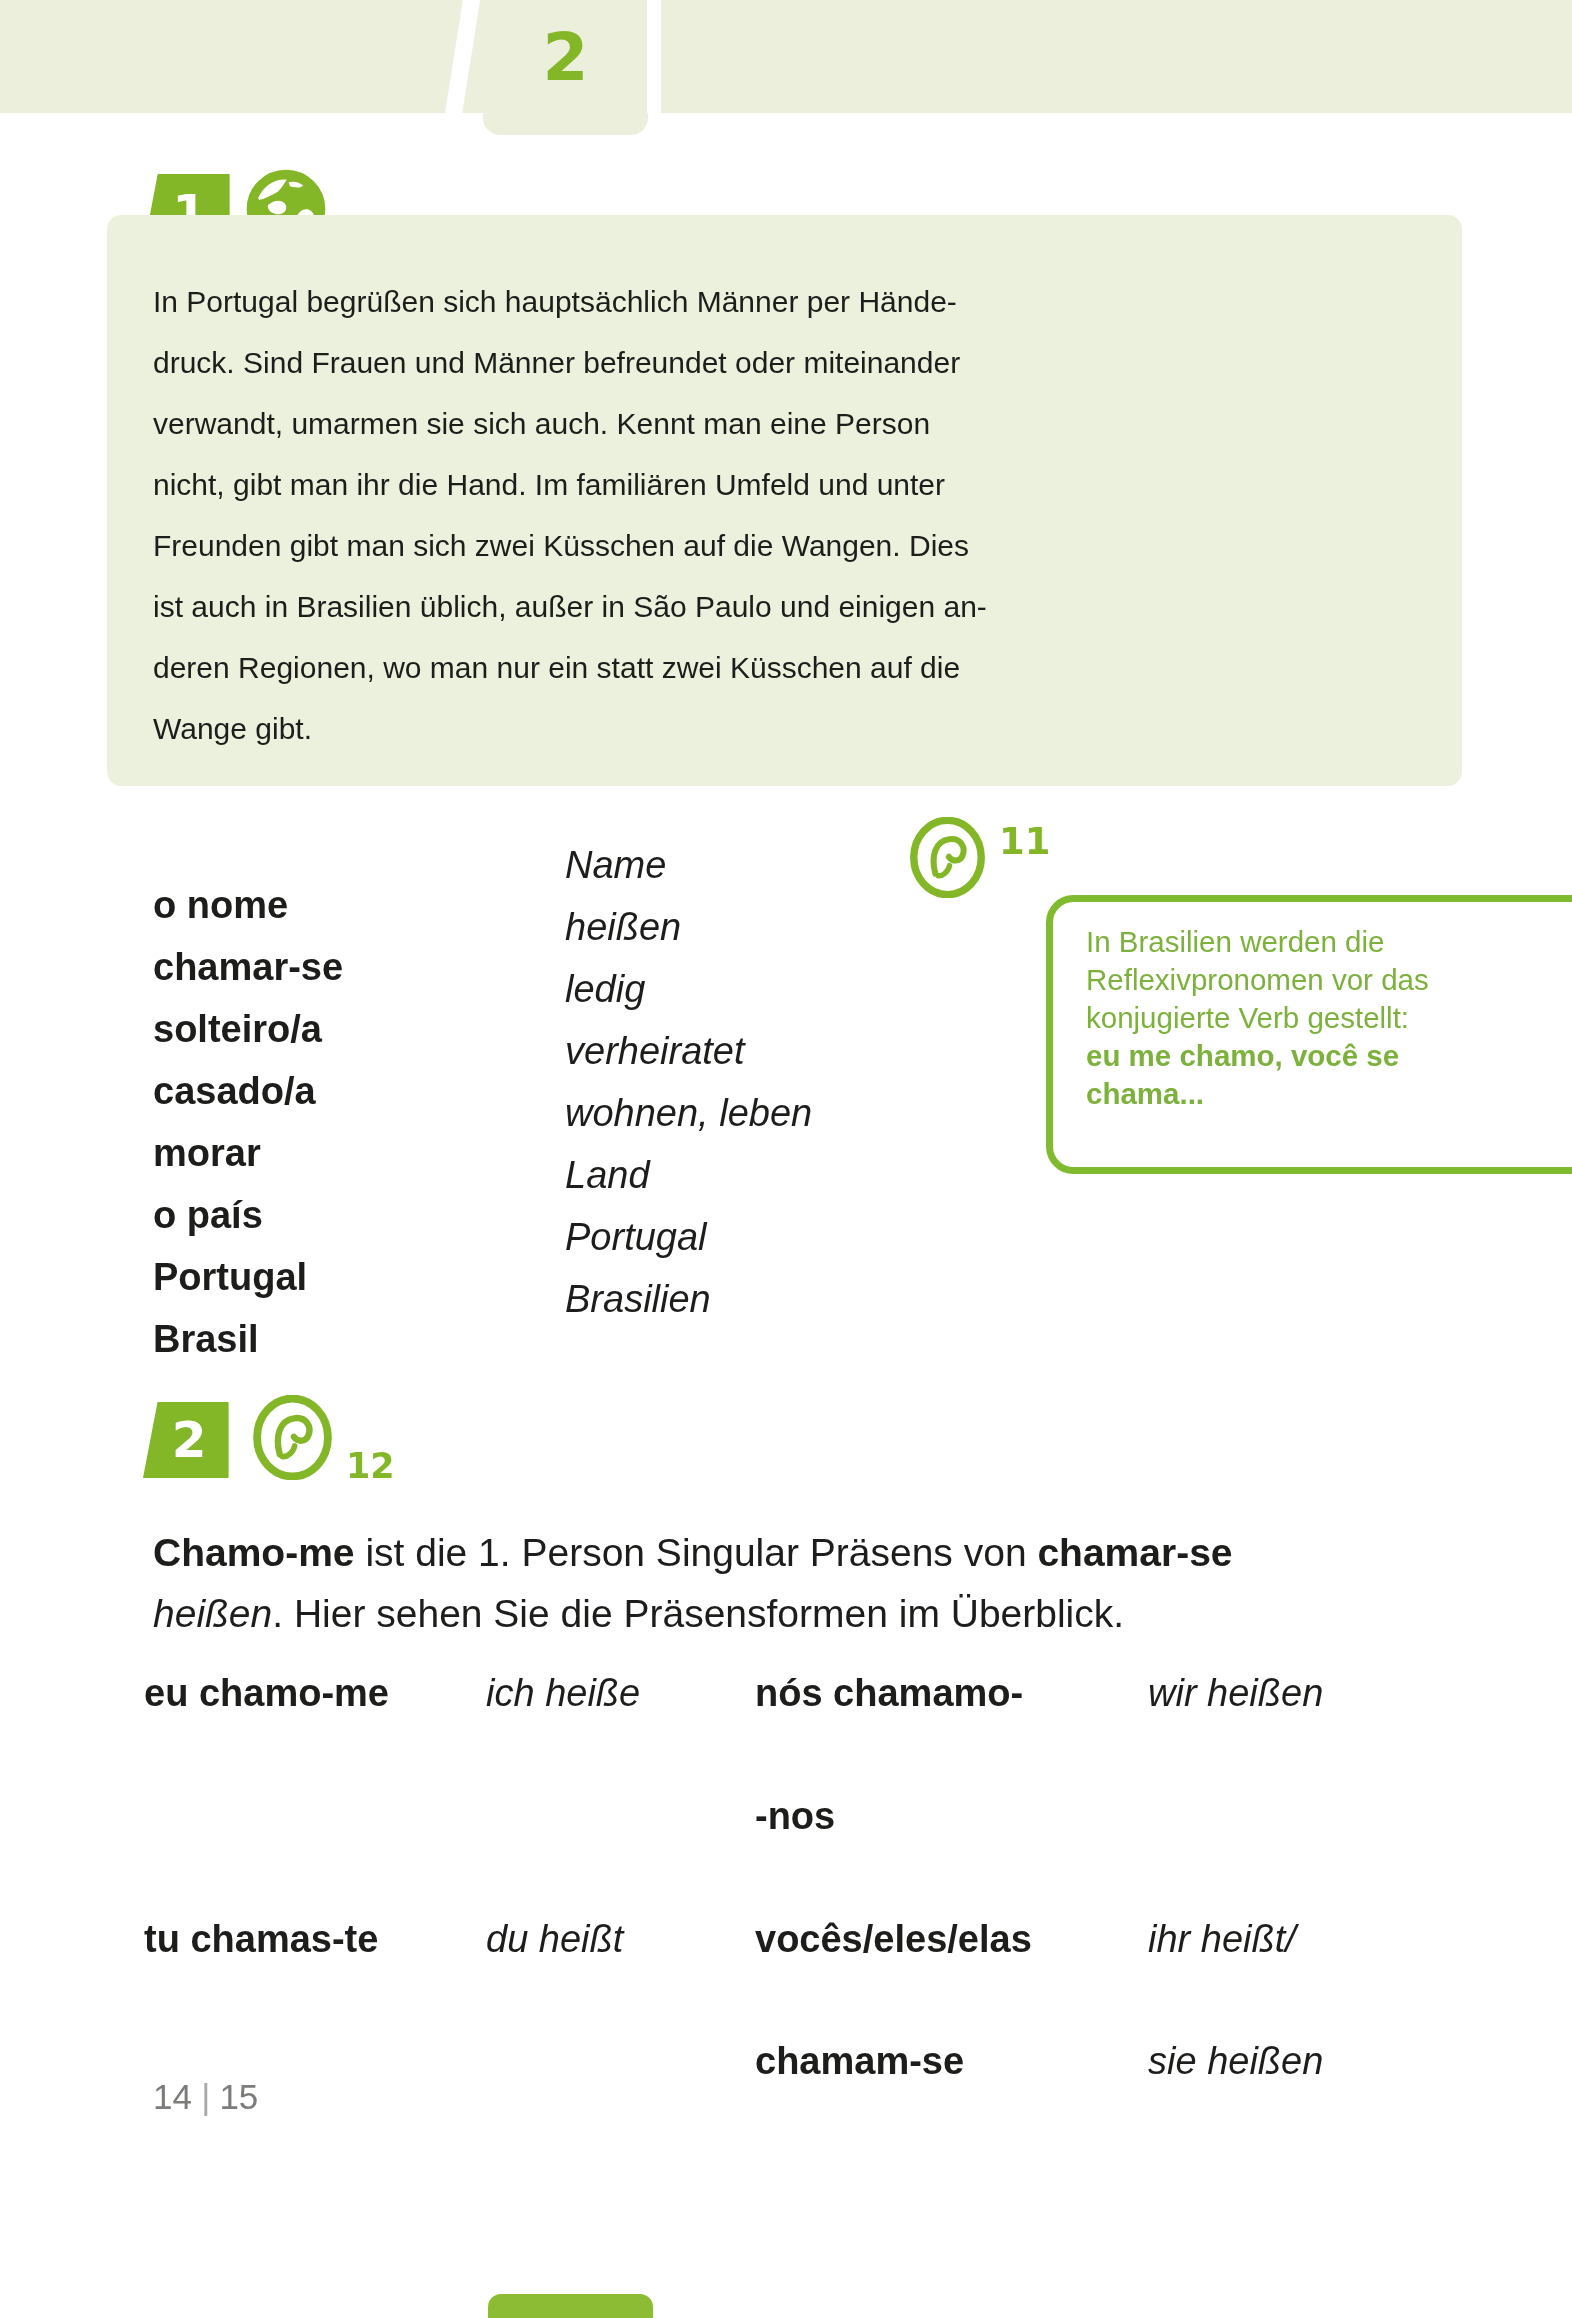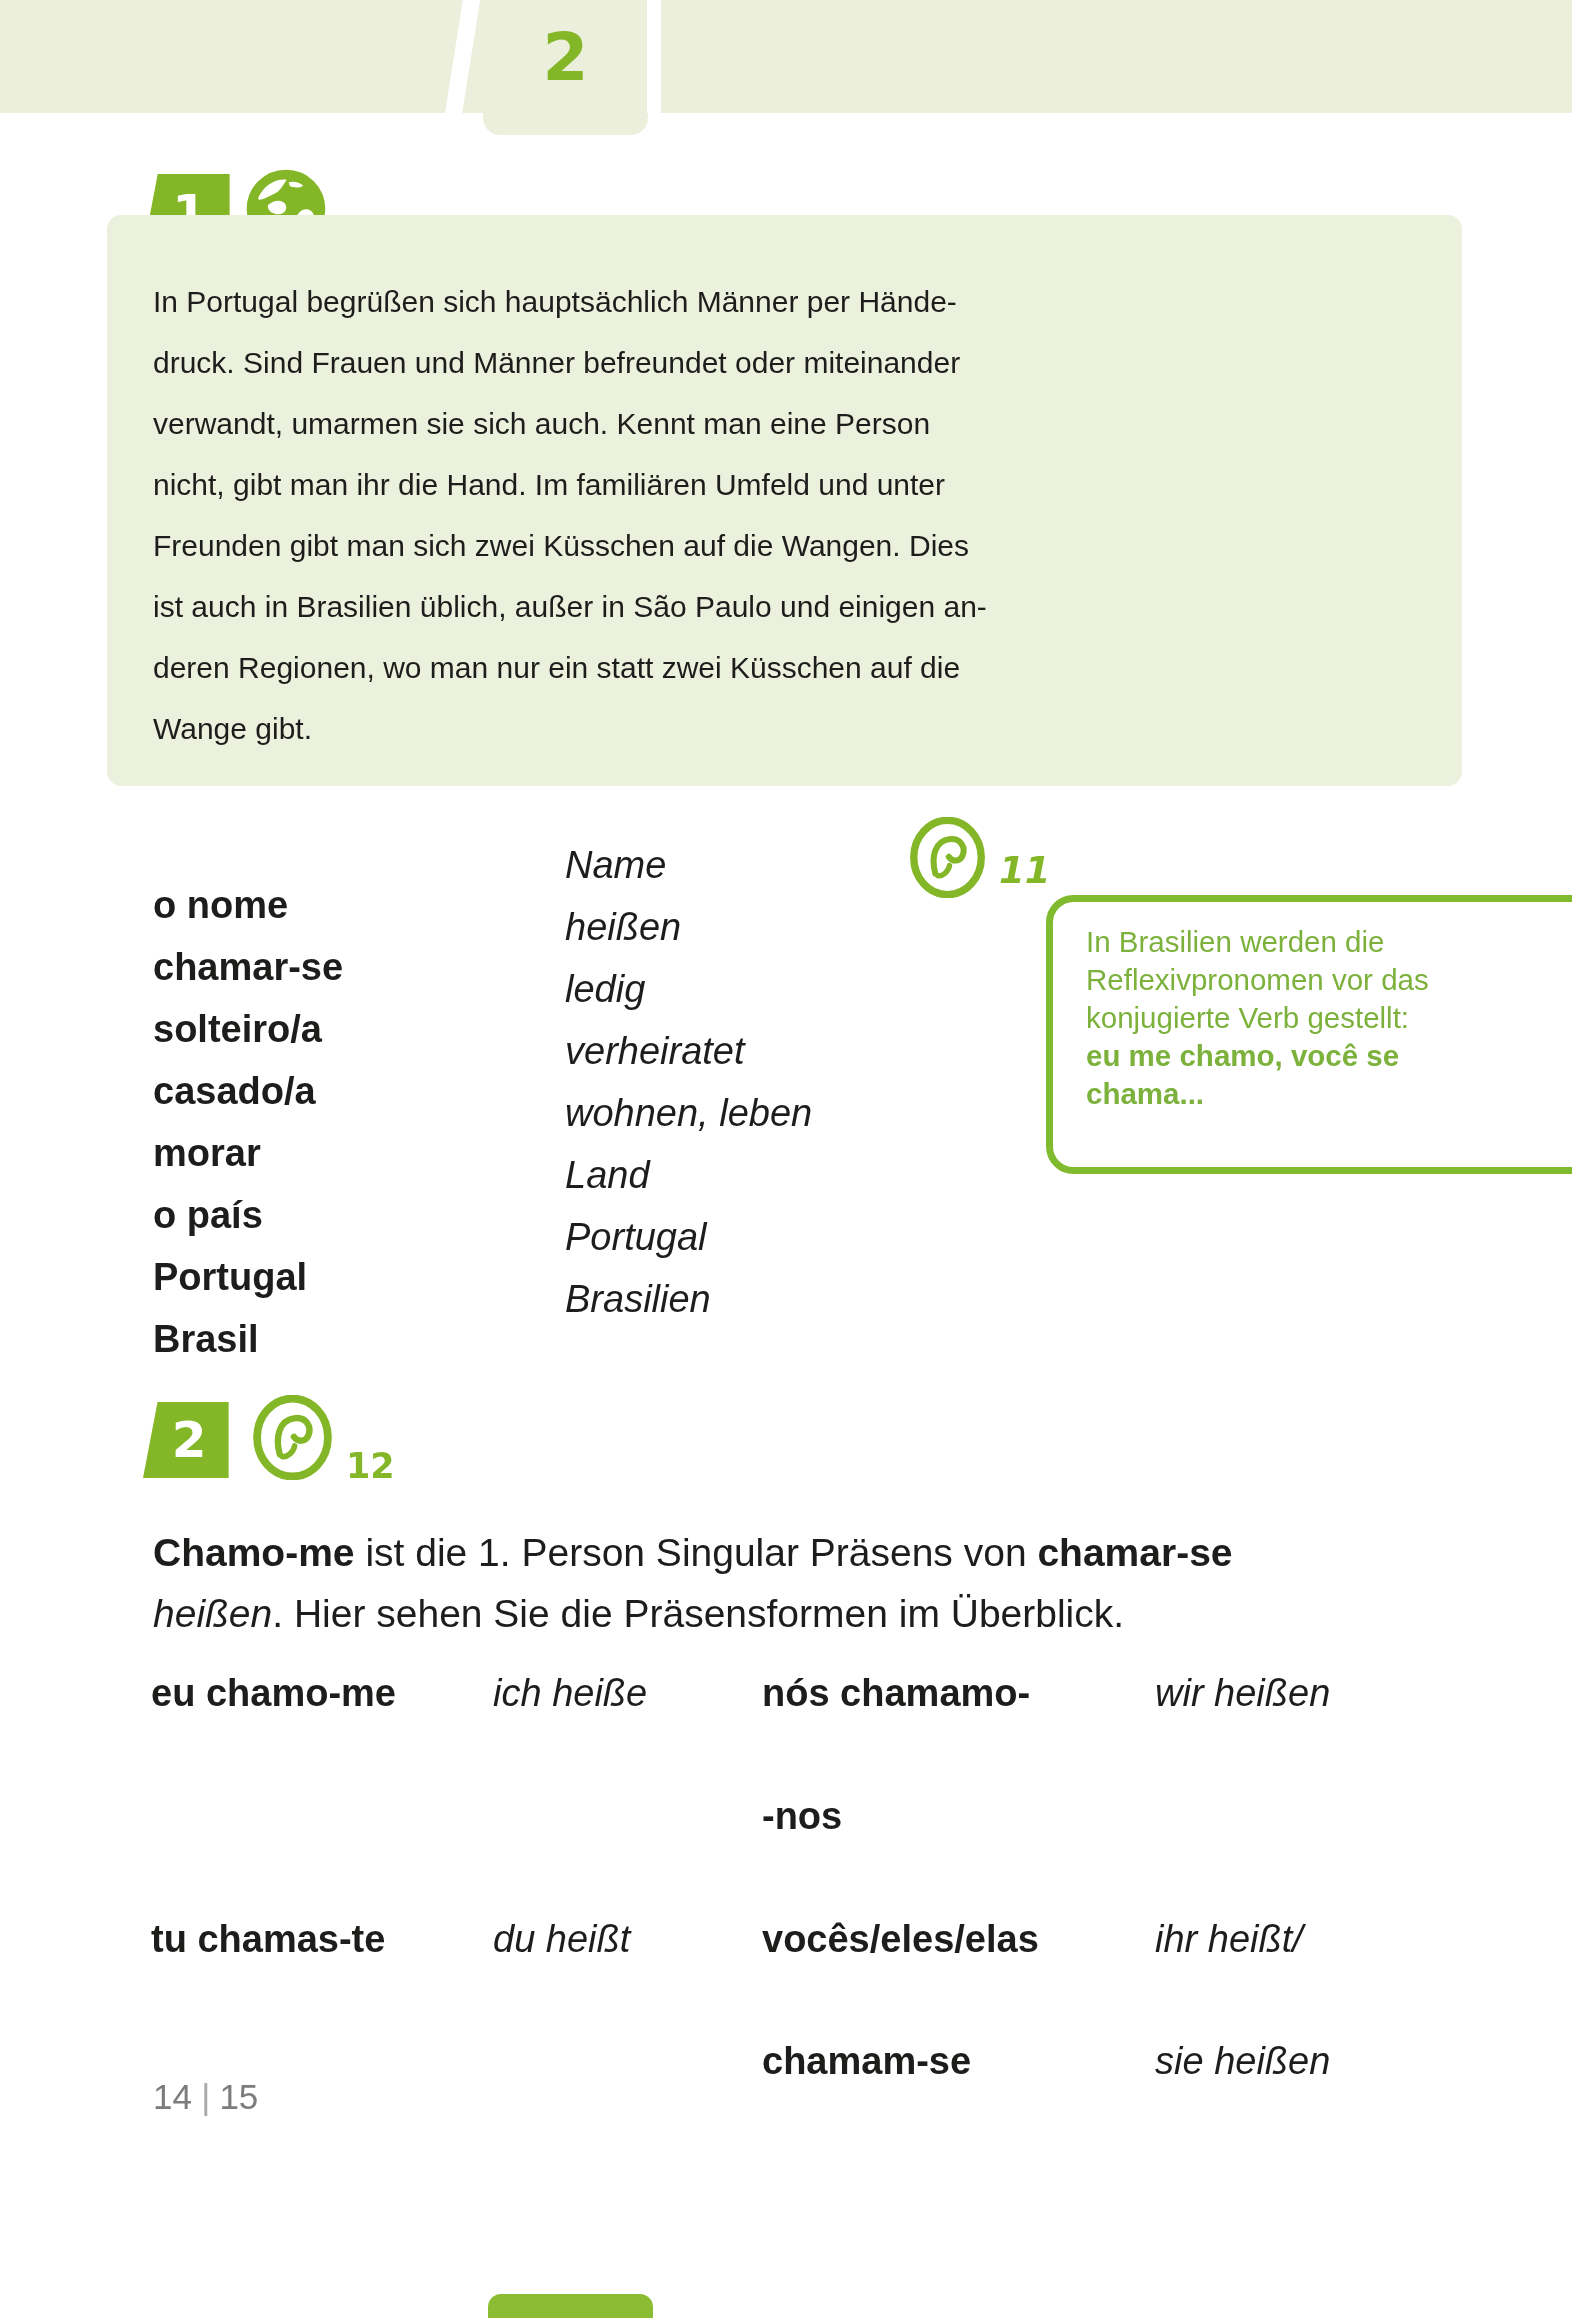--- a/index.html
+++ b/index.html
@@ -22,42 +22,42 @@
   .badge{position:absolute;background:#84b728;clip-path:polygon(17% 0,100% 0,100% 100%,0 100%);
     display:flex;align-items:center;justify-content:center;
     font-family:"DejaVu Sans",sans-serif;font-weight:bold;color:#ffffff;}
   #badge-1{left:143px;top:174px;width:80px;height:77px;font-size:50px;padding-left:6.6px;}
   #badge-2{left:143px;top:1402px;width:79px;height:76px;font-size:50px;padding-left:6.6px;}
 
   .icon-globe{position:absolute;left:246px;top:169px;width:80px;height:80px;}
   .icon-ear-11{position:absolute;left:907px;top:817px;width:81px;height:81px;}
   .icon-ear-12{position:absolute;left:250px;top:1395px;width:85px;height:85px;}
   .track-num{position:absolute;color:#84b728;font-family:"DejaVu Sans",sans-serif;font-weight:bold;}
-  #track-11{left:999px;top:849px;font-size:37px;font-style:italic;}
+  #track-11{left:999px;top:820px;font-size:37px;}
   #track-12{left:346px;top:1446px;font-size:35px;}
 
   
   .info-box{position:absolute;left:107px;top:215px;width:1355px;height:571px;background:#ecf1de;border-radius:14.4px;}
   .info-text{position:absolute;left:153px;top:271px;width:1304px;font-size:30px;line-height:61px;white-space:nowrap;}
 
   
   .vocab{position:absolute;left:153px;top:844px;display:grid;grid-template-columns:412px auto;grid-auto-rows:62px;}
   .vocab .pt{font-weight:bold;font-size:38px;white-space:nowrap;margin-top:40px;}
   .vocab .de{font-style:italic;font-size:38px;white-space:nowrap;}
 
   
   .callout{position:absolute;left:1046px;top:895px;width:550px;height:279px;box-sizing:border-box;
     background:#ffffff;border:7.9px solid #80ba2e;border-radius:27.5px 0 0 27.5px;}
   .callout-text{margin:21px 0 0 33px;width:344px;font-size:29.5px;line-height:38px;color:#7cb13c;}
 
   
   .intro{position:absolute;left:153px;top:1522px;font-size:39px;line-height:61px;white-space:nowrap;}
 
   
-  .conj{position:absolute;left:151px;top:1672px;width:1311px;height:393px;}
+  .conj{position:absolute;left:144px;top:1672px;width:1311px;height:393px;}
   .conj-row{position:absolute;left:0;width:1311px;display:grid;grid-template-columns:342px 269px 393px auto;}
   .conj .pt{font-weight:bold;font-size:38px;white-space:nowrap;}
   .conj .de{font-style:italic;font-size:38px;white-space:nowrap;}
   #conj-row-a{top:0;}
   #conj-row-b{top:123px;}
   #conj-row-c{top:246px;}
   #conj-row-d{top:321px;margin-top:47px;}
 
   
   .page-num{position:absolute;left:153px;top:2077px;font-size:35px;color:#7c7c7a;}

